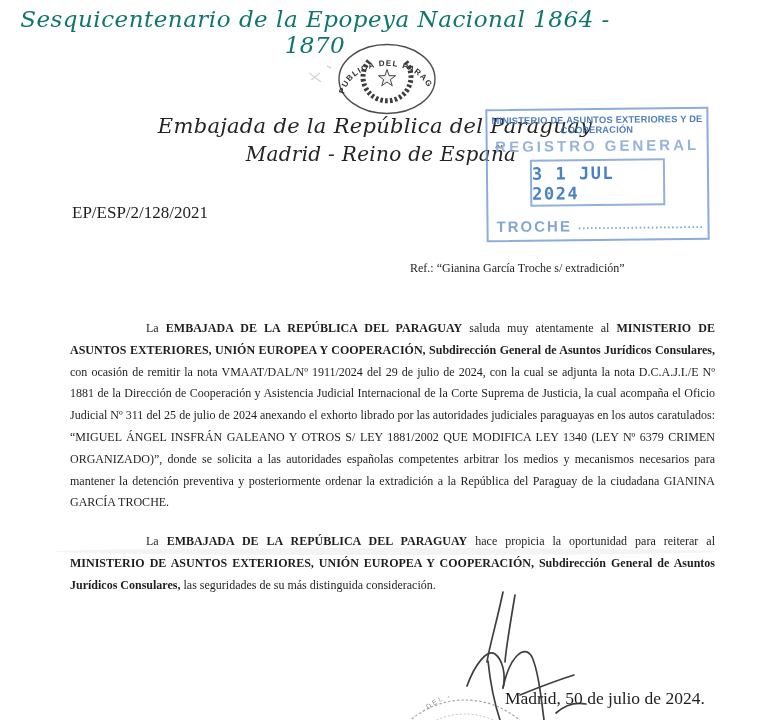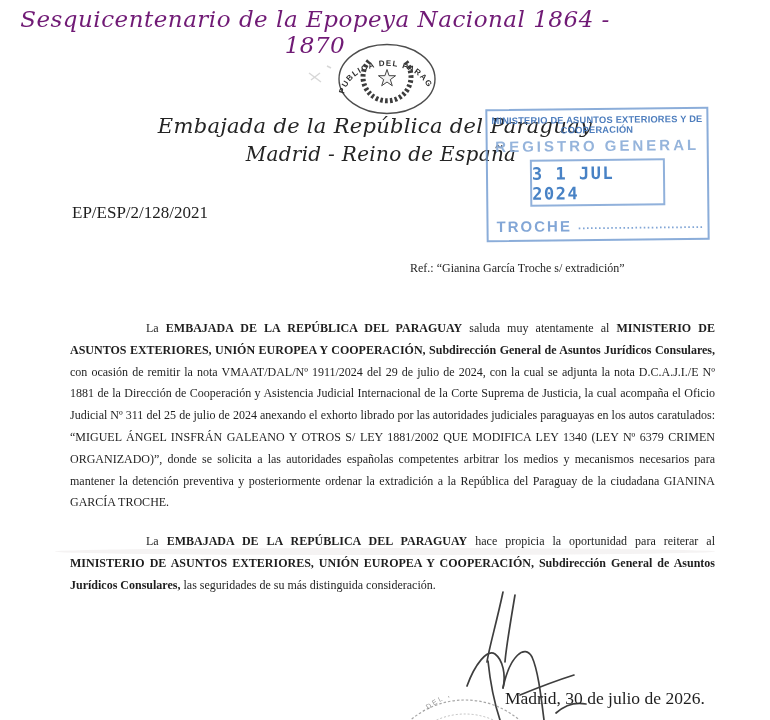--- a/index.html
+++ b/index.html
@@ -8,21 +8,21 @@
     background:#ffffff;
     font-family:"Liberation Serif", serif;
     color:#1e1e1e;
   }
   .abs{position:absolute;}
 
   
   .motto{
     left:0;top:6px;width:630px;text-align:center;
     font-family:"DejaVu Serif", serif;font-style:italic;
-    font-size:23px;color:#701a75;letter-spacing:.5px;
+    font-size:23px;color:#0f766e;letter-spacing:.5px;
   }
   .embassy1{
     left:0;top:114px;width:750px;text-align:center;
     font-family:"DejaVu Serif", serif;font-style:italic;
     font-size:21px;color:#242424;letter-spacing:.3px;
   }
   .embassy2{
     left:0;top:142px;width:750px;text-align:center;
     font-family:"DejaVu Serif", serif;font-style:italic;
     font-size:20px;color:#242424;letter-spacing:.3px;padding-left:6px;
@@ -125,21 +125,21 @@
 
 <div class="abs subject">Ref.: “Gianina García Troche s/ extradición”</div>
 
 <div class="abs body-text">
   <p><span>La </span><span class="b">EMBAJADA DE LA REPÚBLICA DEL PARAGUAY</span><span> saluda muy atentamente al </span><span class="b">MINISTERIO DE ASUNTOS EXTERIORES, UNIÓN EUROPEA Y COOPERACIÓN, Subdirección General de Asuntos Jurídicos Consulares,</span><span> con ocasión de remitir la nota VMAAT/DAL/Nº 1911/2024 del 29 de julio de 2024, con la cual se adjunta la nota D.C.A.J.I./E Nº 1881 de la Dirección de Cooperación y Asistencia Judicial Internacional de la Corte Suprema de Justicia, la cual acompaña el Oficio Judicial Nº 311 del 25 de julio de 2024 anexando el exhorto librado por las autoridades judiciales paraguayas en los autos caratulados: “MIGUEL ÁNGEL INSFRÁN GALEANO Y OTROS S/ LEY 1881/2002 QUE MODIFICA LEY 1340 (LEY Nº 6379 CRIMEN ORGANIZADO)”, donde se solicita a las autoridades españolas competentes arbitrar los medios y mecanismos necesarios para mantener la detención preventiva y posteriormente ordenar la extradición a la República del Paraguay de la ciudadana GIANINA GARCÍA TROCHE.</span></p>
   <p><span>La </span><span class="b">EMBAJADA DE LA REPÚBLICA DEL PARAGUAY</span><span> hace propicia la oportunidad para reiterar al </span><span class="b">MINISTERIO DE ASUNTOS EXTERIORES, UNIÓN EUROPEA Y COOPERACIÓN, Subdirección General de Asuntos Jurídicos Consulares,</span><span> las seguridades de su más distinguida consideración.</span></p>
 </div>
 
 <div class="abs smudge"></div>
 
-<div class="abs placedate">Madrid, 30 de julio de 2026.</div>
+<div class="abs placedate">Madrid, 50 de julio de 2024.</div>
 
 <svg class="abs overlay" width="770" height="720" viewBox="0 0 770 720">
   <g fill="none" stroke="#2a2a2a" stroke-width="1.7" stroke-linecap="round" opacity=".9">
     <path d="M 503,592 C 496,625 489,648 487,662"></path>
     <path d="M 515,595 C 510,625 506,648 505,662"></path>
     <path d="M 467,686 C 475,664 487,649 495,654 C 503,660 506,675 503,688"></path>
     <path d="M 503,688 C 510,655 525,644 532,657 C 538,670 541,696 544,720"></path>
     <path d="M 488,661 C 491,690 496,708 500,720"></path>
     <path d="M 520,695 C 537,688 555,681 574,675"></path>
     <path d="M 556,713 C 565,705 576,702 586,704"></path>

